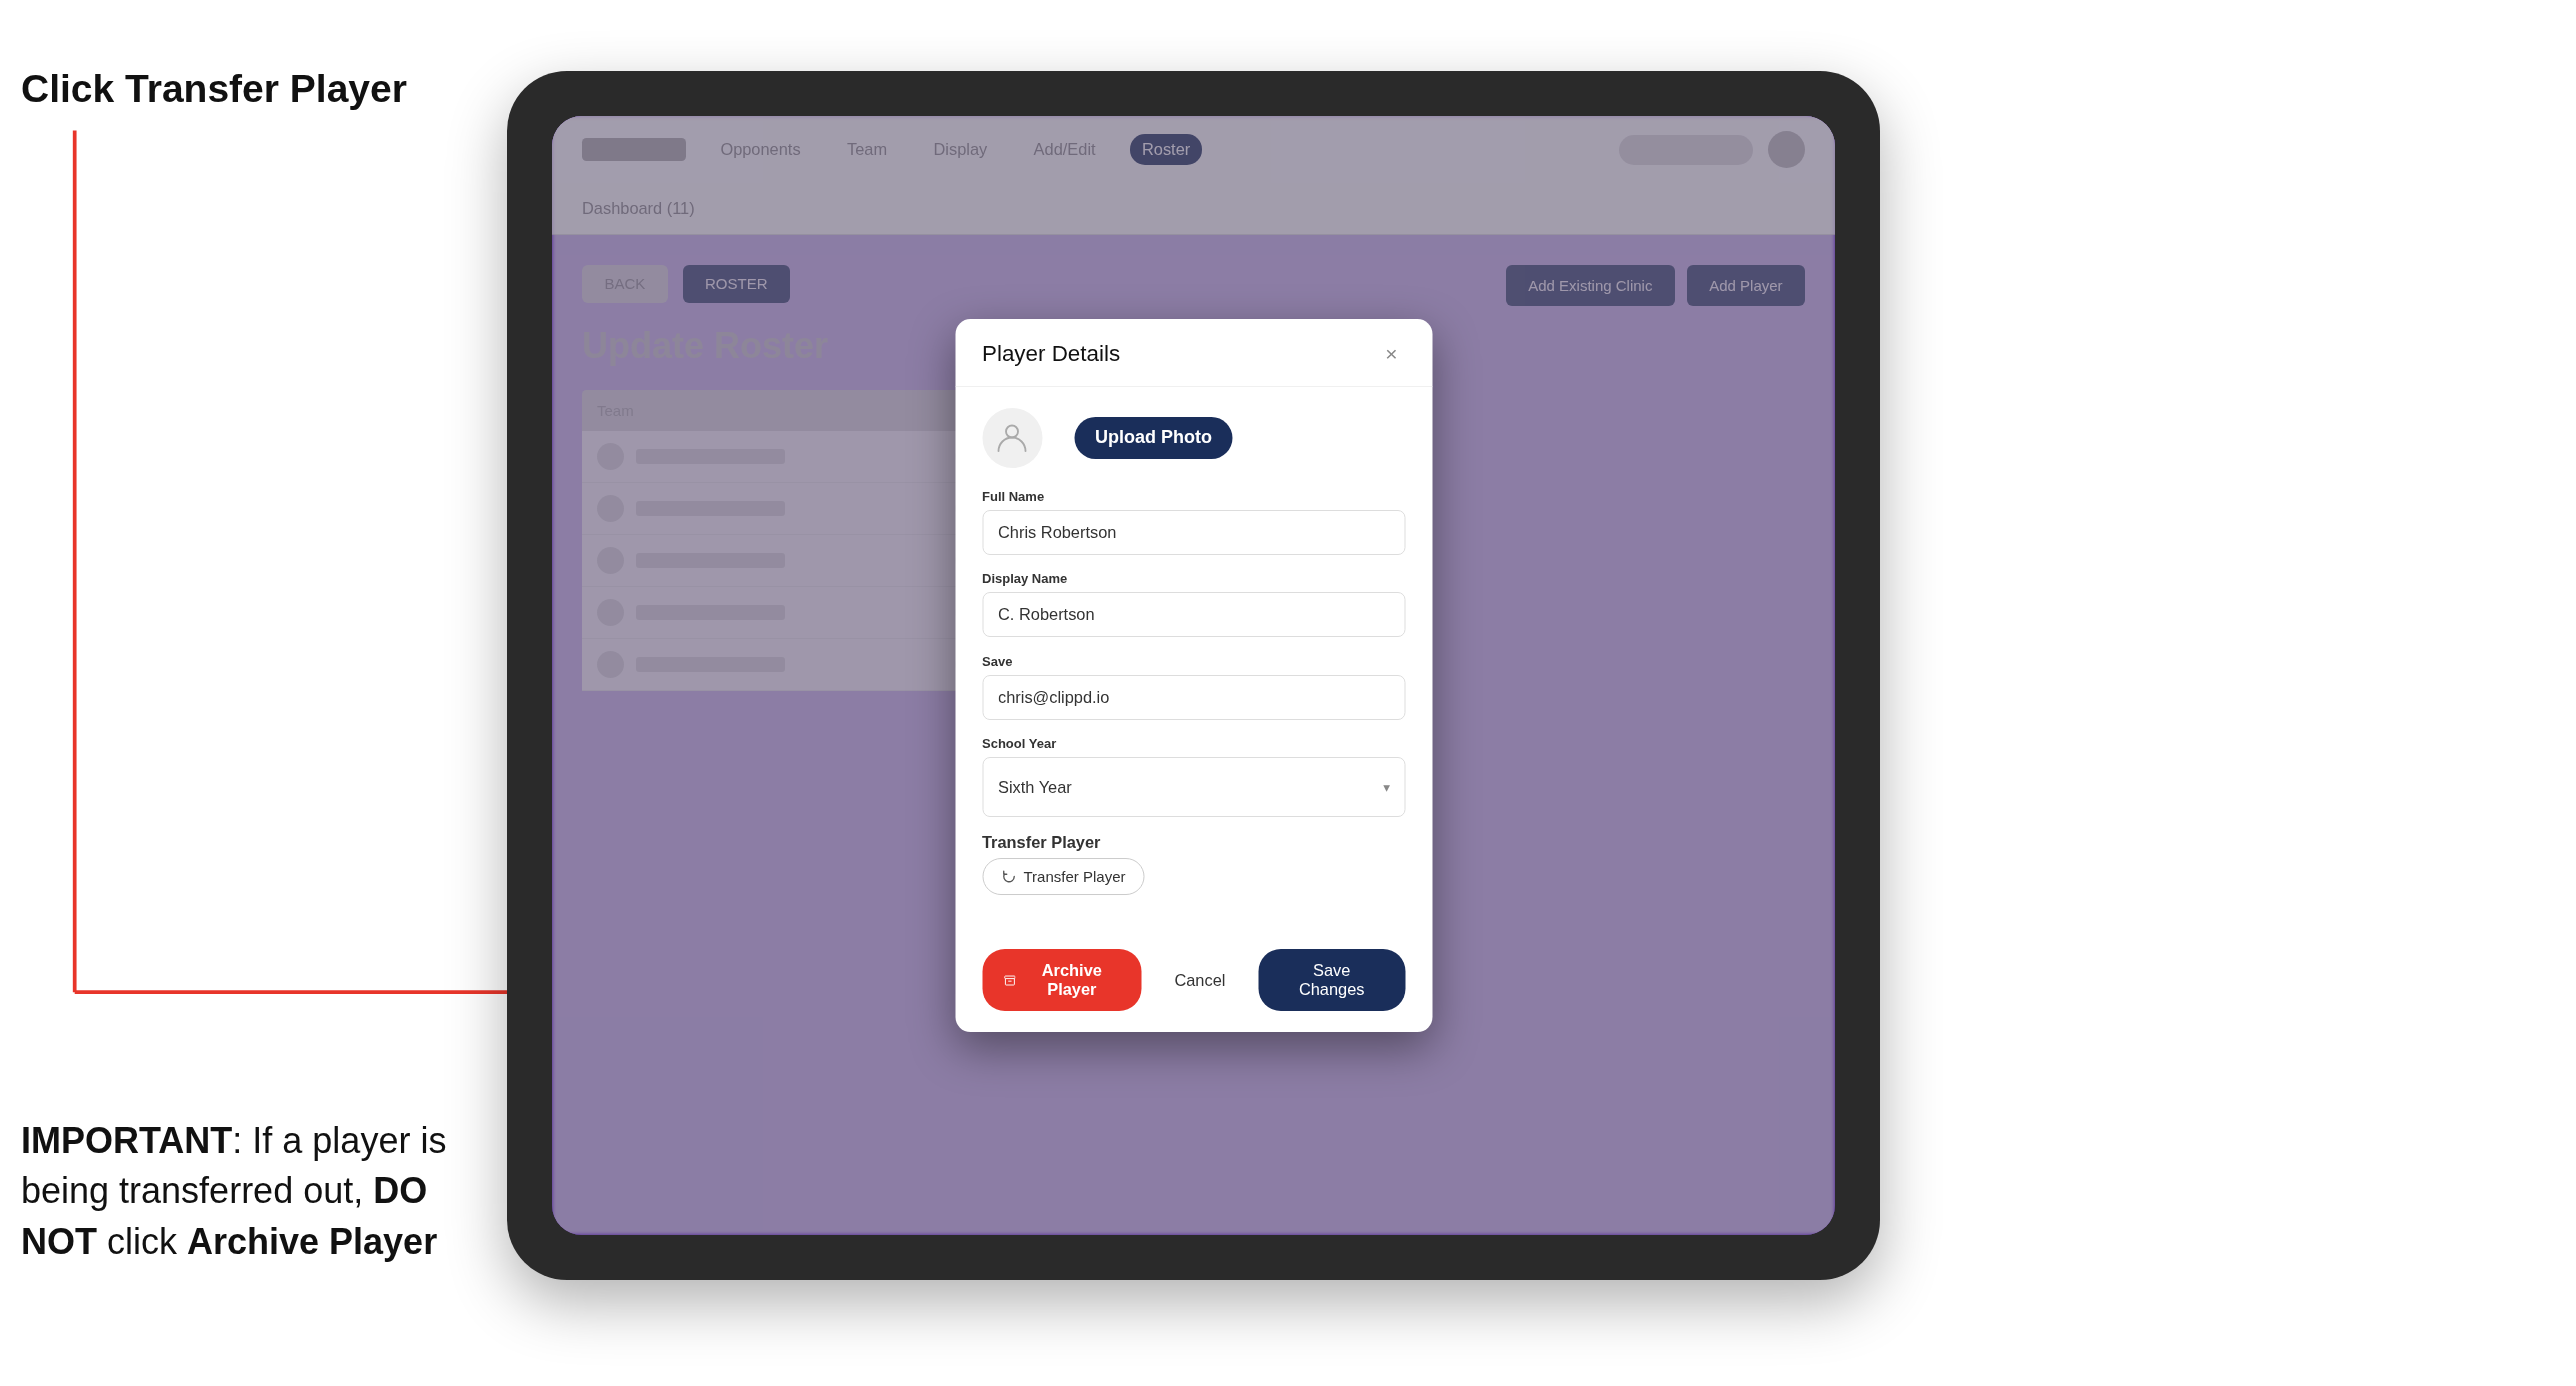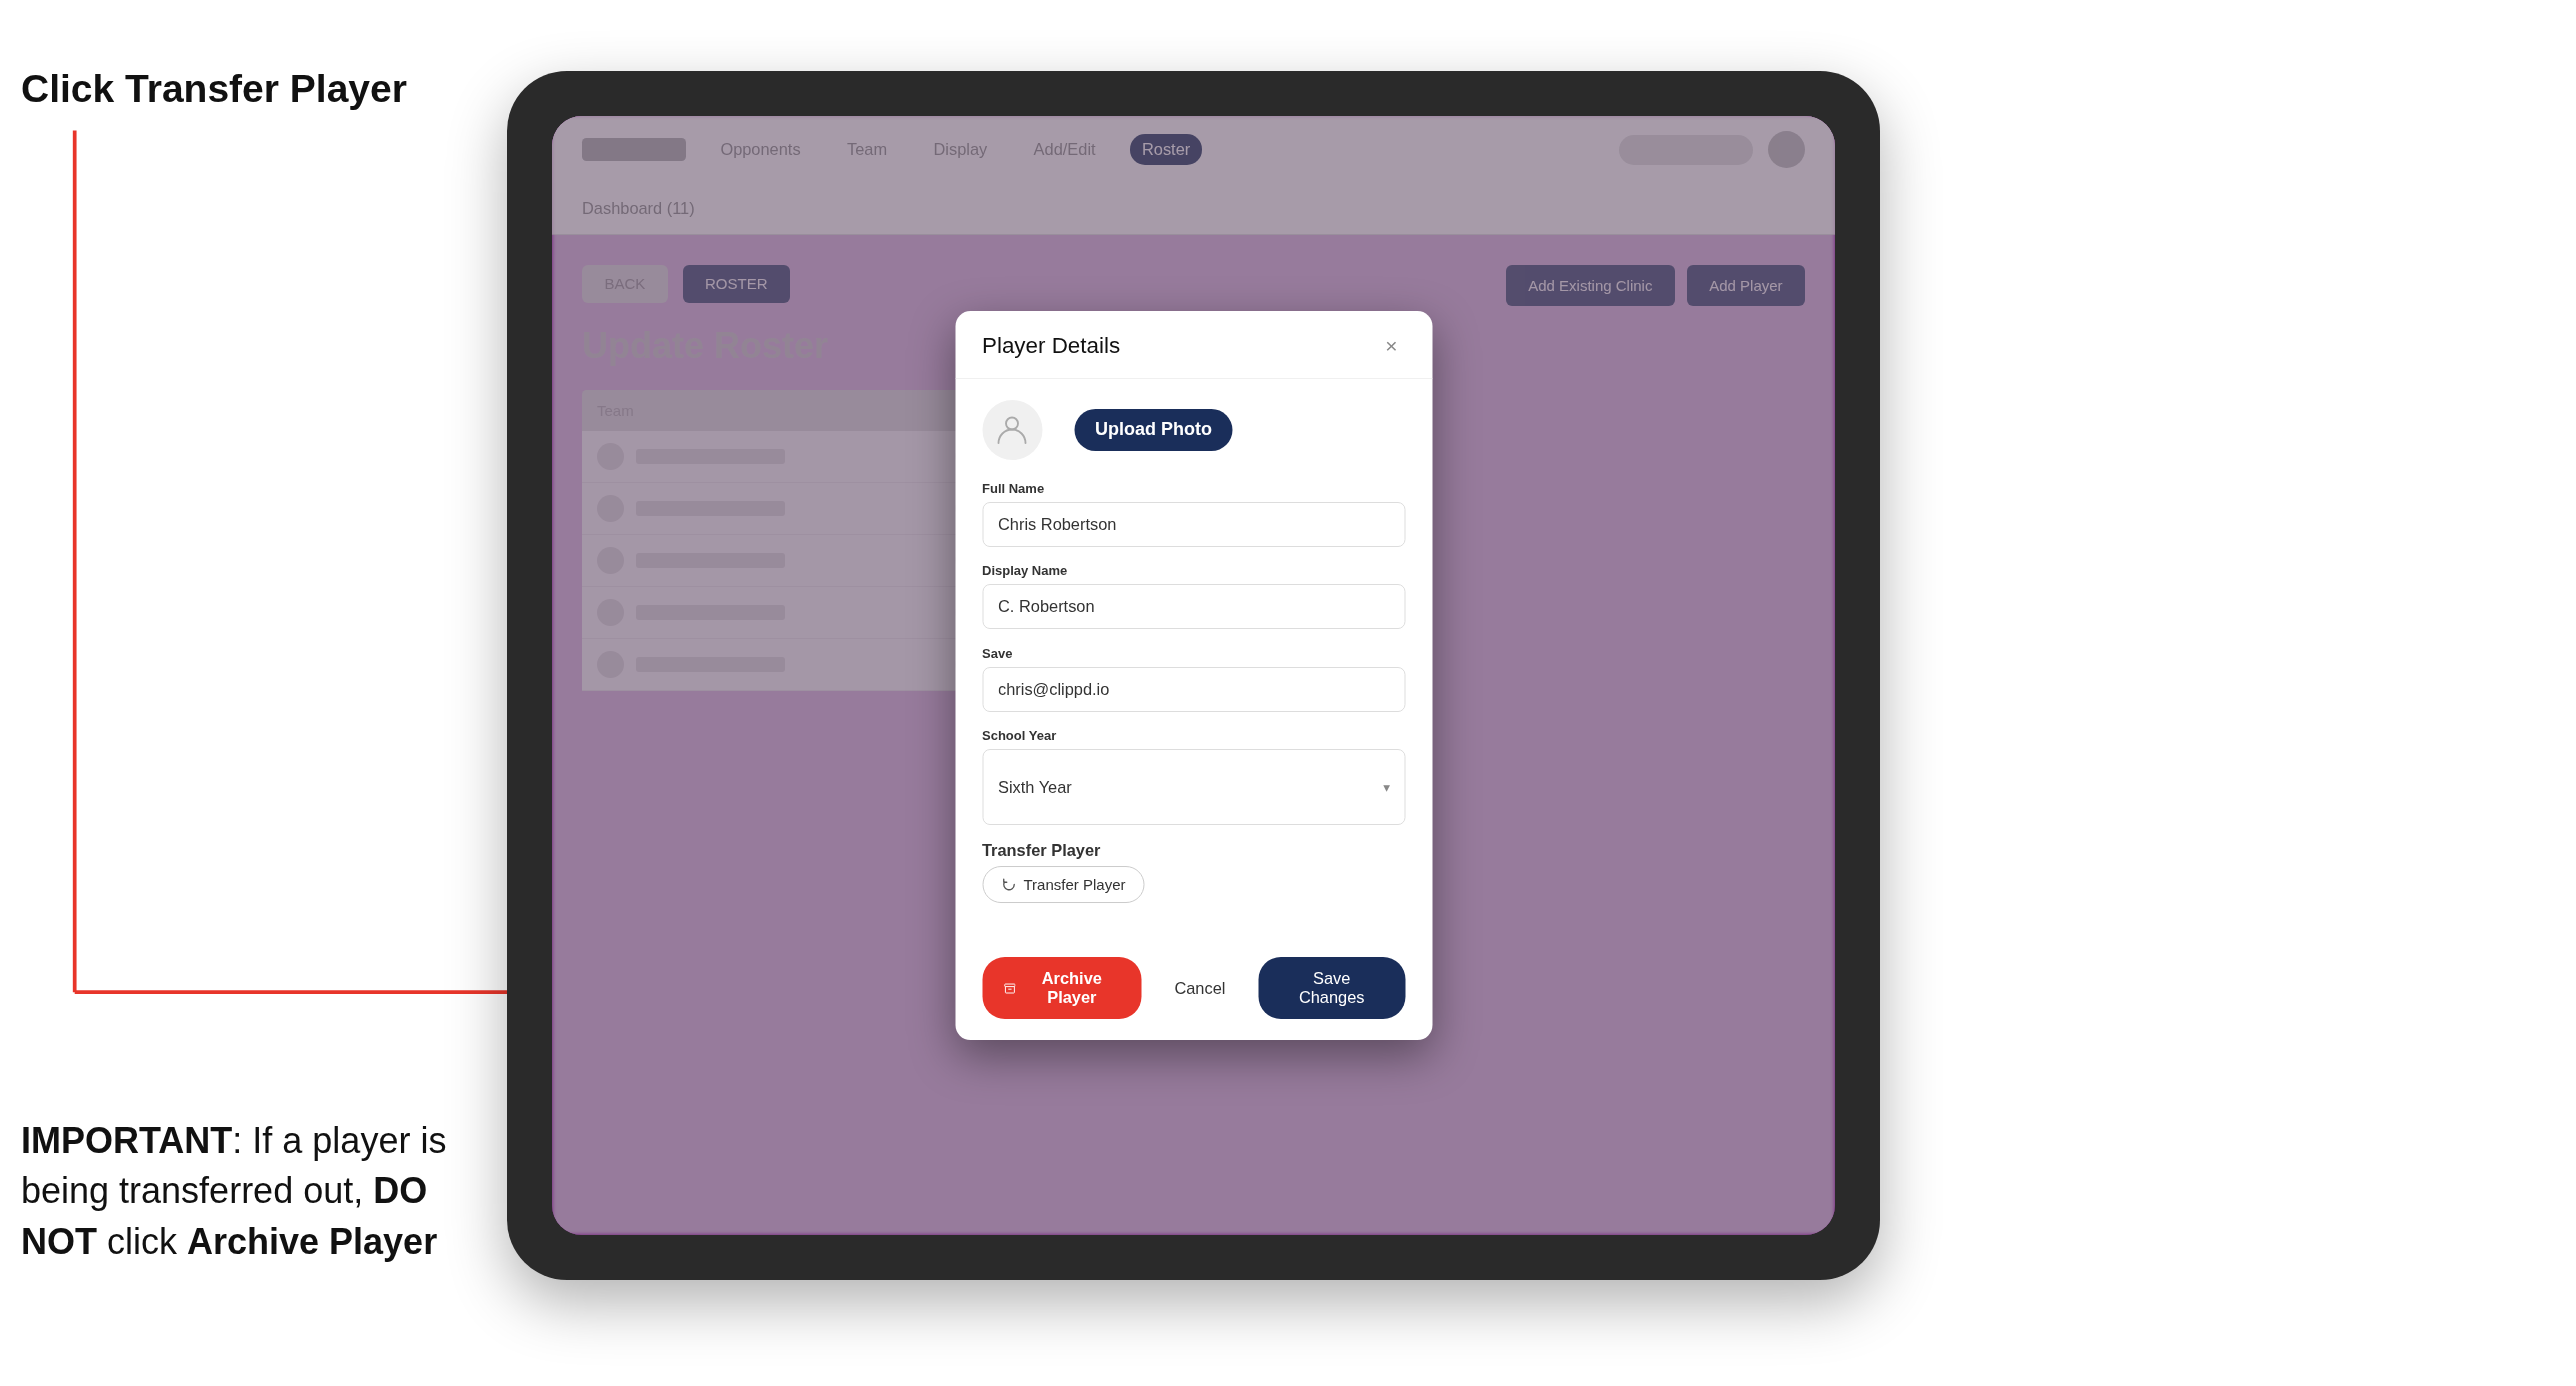--- a/index.html
+++ b/index.html
@@ -58,21 +58,21 @@
       border-radius: 60px;
       display: flex;
       align-items: center;
       justify-content: center;
       box-shadow: 0 22.4px 60px rgba(0,0,0,0.3);
     }
 
     .tablet-screen {
       width: 1283px;
       height: 1119px;
-      background: #a21caf;
+      background: #6d28d9;
       border-radius: 30px;
       overflow: hidden;
       position: relative;
     }
 
     
     .app-bg {
       position: absolute;
       top: 0; left: 0; right: 0; bottom: 0;
       background: #f0f0f5;
@@ -339,21 +339,21 @@
       padding: 12px 15px;
       font-size: 16.4px;
       border: 0.7px solid #ddd;
       border-radius: 7.5px;
       color: #333;
       background: #fff;
       outline: none;
     }
     .form-select {
       width: 100%;
-      padding: 28px 15px;
+      padding: 20px 15px;
       font-size: 16.4px;
       border: 0.7px solid #ddd;
       border-radius: 7.5px;
       color: #333;
       background: #fff;
       appearance: none;
       cursor: pointer;
       outline: none;
     }
     .select-wrapper {

